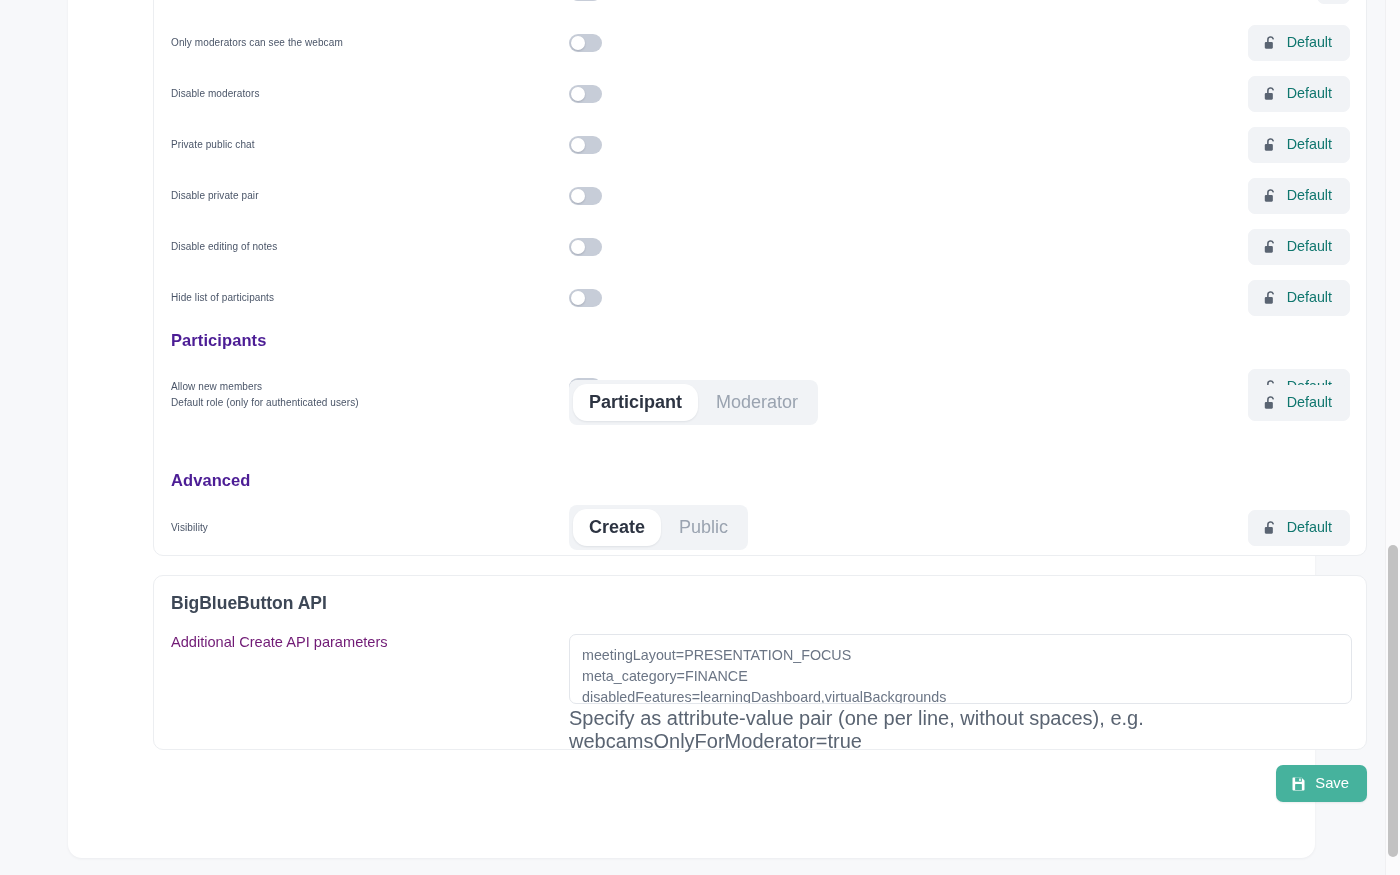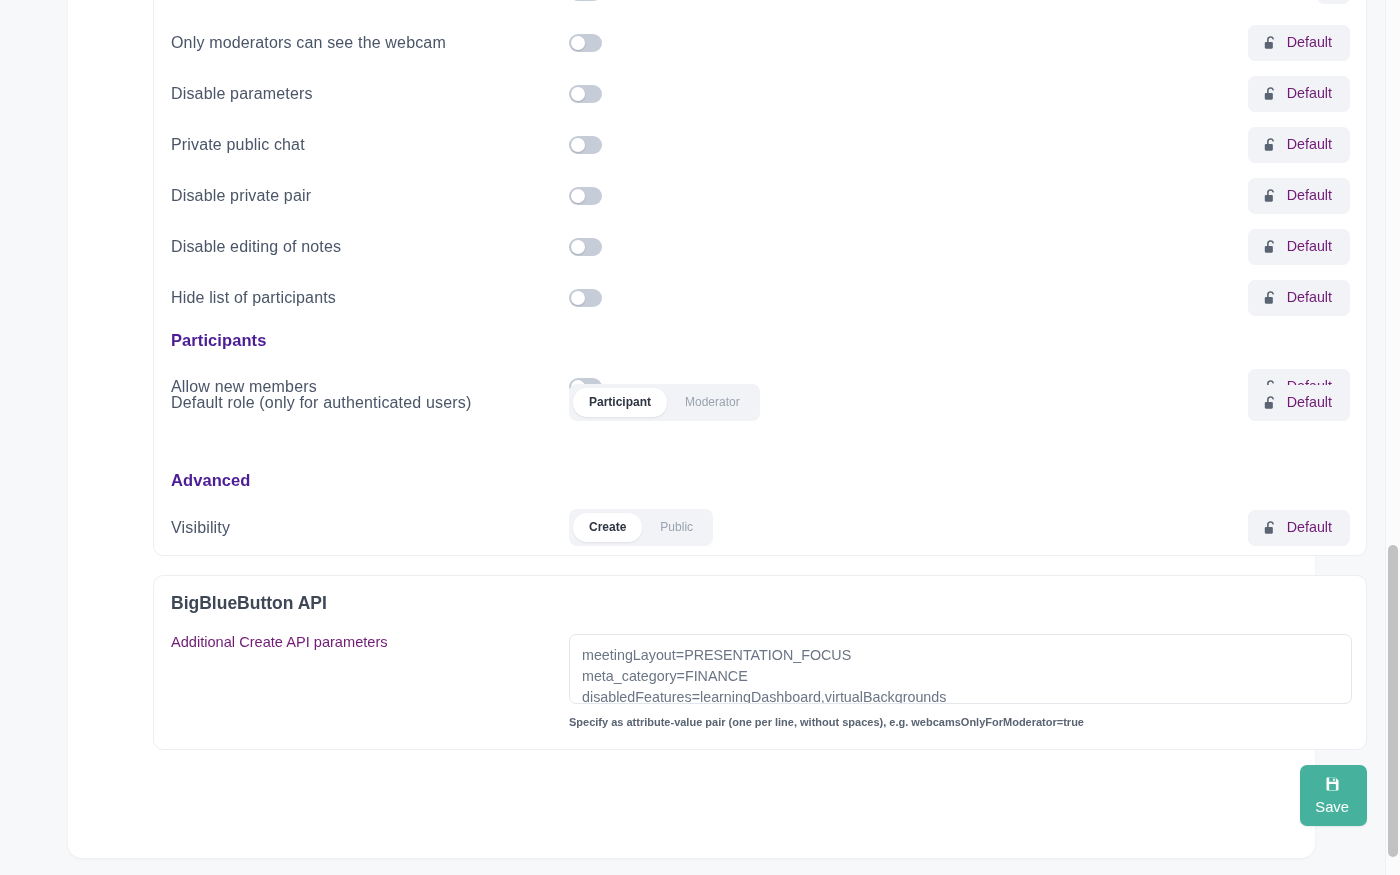--- a/index.html
+++ b/index.html
@@ -74,21 +74,21 @@
   .setting-row {
     position: relative;
     height: 51px;
     display: flex;
     align-items: center;
   }
 
   .row-label {
     position: absolute;
     left: 17px;
-    font-size: 16px;
+    font-size: 10px;
     color: #4a5568;
     white-space: nowrap;
     letter-spacing: 0.01em;
   }
 
   .row-control {
     position: absolute;
     left: 415px;
   }
 
@@ -132,39 +132,39 @@
   
   .default-btn {
     display: inline-flex;
     align-items: center;
     gap: 9px;
     background: #f1f3f6;
     border: 1px solid #f1f3f6;
     border-radius: 7px;
     padding: 9px 17px 9px 14px;
     font-size: 14.3px;
-    color: #701a75;
+    color: #0f766e;
     font-family: "Liberation Sans", sans-serif;
     cursor: pointer;
     line-height: 1;
   }
   .default-btn svg { display: block; flex: none; }
 
   
   .segmented {
     display: inline-flex;
     background: #f1f3f6;
     border-radius: 8px;
     padding: 4px;
     gap: 2px;
   }
   .seg {
     padding: 7px 16px;
     border-radius: 14px;
-    font-size: 12px;
+    font-size: 18px;
     color: #9aa3b0;
     background: transparent;
     border: none;
     cursor: pointer;
     font-family: "Liberation Sans", sans-serif;
     line-height: 1.25;
     white-space: nowrap;
   }
   .seg.active {
     background: #ffffff;
@@ -205,24 +205,22 @@
     font-family: "Liberation Sans", sans-serif;
     font-size: 14.3px;
     line-height: 21px;
     color: #6b7585;
     resize: none;
     outline: none;
     background: #fff;
     overflow: hidden;
   }
   .api-help {
-    margin-top: 9px;
-    font-size: 11px;
+    font-size: 20px;
     color: #5a6472;
-    font-weight: bold;
   }
 
   
   .save-bar {
     position: absolute;
     left: 85px;
     top: 805px;
     width: 1214px;
     display: flex;
     justify-content: flex-end;
@@ -234,21 +232,20 @@
     background: #46b29d;
     border: none;
     border-radius: 7px;
     padding: 11px 18px 11px 15px;
     color: #ffffff;
     font-size: 14.8px;
     font-family: "Liberation Sans", sans-serif;
     cursor: pointer;
     line-height: 1;
     box-shadow: 0 1px 2px rgba(16,24,40,0.08);
-    flex-direction: column;
   }
   .save-btn svg { display: block; flex: none; }
 
   
   .scrollbar-track {
     position: absolute;
     right: 0;
     top: 0;
     width: 15px;
     height: 875px;
@@ -285,21 +282,21 @@
                 <span>
                   <svg width="15" height="16" viewBox="0 0 16 17" fill="none" aria-hidden="true">
                     <path d="M5.2 7.4V4.9a2.9 2.9 0 0 1 5.6-1.0" stroke="#5a6472" stroke-width="1.7" stroke-linecap="round" fill="none"></path>
                     <rect x="1.9" y="7.3" width="8.6" height="7.2" rx="1.2" fill="#5a6472"></rect>
                   </svg>
                 </span>
                 <span>Default</span>
               </button></span>
           </div>
           <div class="setting-row" style="position:absolute;left:0;right:0;top:427px;">
-            <span class="row-label">Disable parameters</span>
+            <span class="row-label">Disable moderators</span>
             <span class="row-control"><div class="toggle" role="switch" aria-checked="false"><span class="knob"></span></div></span>
             <span class="row-action"><button class="default-btn">
                 <span>
                   <svg width="15" height="16" viewBox="0 0 16 17" fill="none" aria-hidden="true">
                     <path d="M5.2 7.4V4.9a2.9 2.9 0 0 1 5.6-1.0" stroke="#5a6472" stroke-width="1.7" stroke-linecap="round" fill="none"></path>
                     <rect x="1.9" y="7.3" width="8.6" height="7.2" rx="1.2" fill="#5a6472"></rect>
                   </svg>
                 </span>
                 <span>Default</span>
               </button></span>

